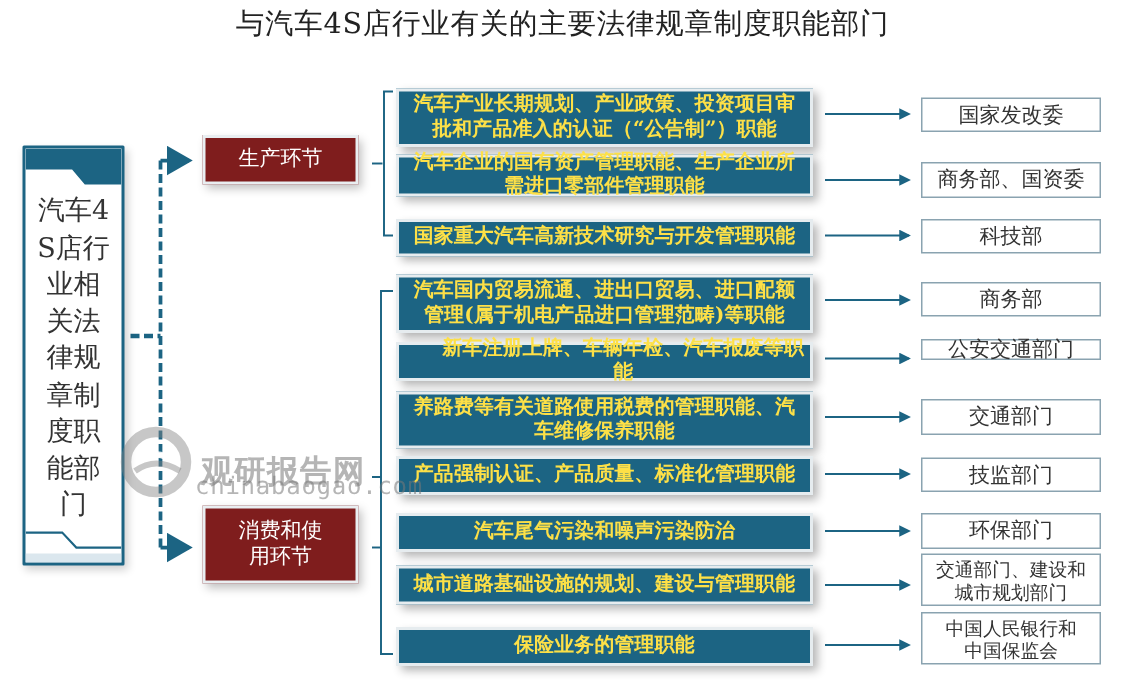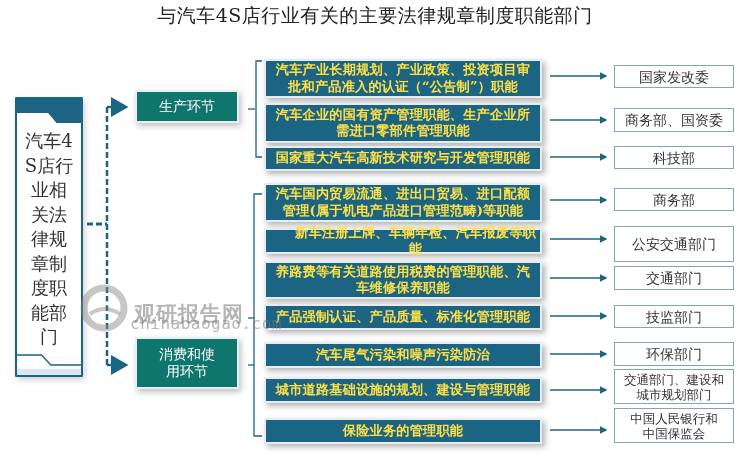--- a/index.html
+++ b/index.html
@@ -18,21 +18,21 @@
       box-shadow: 2px 3px 6px rgba(0,0,0,0.18); overflow: hidden;
     }
     .root-top { position: absolute; left: 0; top: 0; width: 100%; height: 26px; }
     .root-bottom { position: absolute; left: 0; bottom: 0; width: 100%; height: 24px; }
     .root-text {
       position: absolute; left: 0; top: 30px; width: 100%; text-align: center;
       font-size: 18px; line-height: 24.5px; color: #333; padding: 0 6px; word-break: break-all;
     }
     
     .stage {
-      position: absolute; background: #0f766e; color: #fff; text-align: center;
+      position: absolute; background: #7f1d1d; color: #fff; text-align: center;
       font-size: 14px; border: 2px solid #e9eef1; box-shadow: 2px 3px 6px rgba(0,0,0,0.25);
       display: flex; align-items: center; justify-content: center; line-height: 17px;
     }
     
     .fn {
       position: absolute; left: 264px; width: 278px; background: #1c6483; color: #fde047;
       text-align: center; font-size: 13.2px; line-height: 16.5px;
       border: 2px solid #e6ecef; box-shadow: 3px 3px 6px rgba(0,0,0,0.3);
       display: flex; align-items: center; justify-content: center; padding: 0 4px;
       font-weight: bold; letter-spacing: 0.2px;
@@ -107,21 +107,21 @@
 <div class="stage" style="left:135px; top:90px; width:104px; height:33px;">
   <span>生产环节</span>
 </div>
 <div class="stage" style="left:135px; top:337px; width:104px; height:52px; padding:0 18px;">
   <span>消费和使用环节</span>
 </div>
 
 <div class="fn" style="top:59px; height:39px;">
     <span>汽车产业长期规划、产业政策、投资项目审批和产品准入的认证（“公告制”）职能</span>
   </div>
-<div class="fn" style="top:103px; height:40px;">
+<div class="fn" style="top:103px; height:28px;">
     <span>汽车企业的国有资产管理职能、生产企业所需进口零部件管理职能</span>
   </div>
 <div class="fn" style="top:146px; height:25px;">
     <span>国家重大汽车高新技术研究与开发管理职能</span>
   </div>
 <div class="fn" style="top:183px; height:39px;">
     <span>汽车国内贸易流通、进出口贸易、进口配额管理(属于机电产品进口管理范畴)等职能</span>
   </div>
 <div class="fn" style="top:228px; height:26px;padding-left:29px;">
     <span>新车注册上牌、车辆年检、汽车报废等职能</span>
@@ -147,21 +147,21 @@
   </div>
 <div class="dept" style="top:108px; height:24px;">
     <span>商务部、国资委</span>
   </div>
 <div class="dept" style="top:146px; height:23px;">
     <span>科技部</span>
   </div>
 <div class="dept" style="top:188px; height:23px;">
     <span>商务部</span>
   </div>
-<div class="dept" style="top:226px; height:36px;">
+<div class="dept" style="top:226px; height:14px;">
     <span>公安交通部门</span>
   </div>
 <div class="dept" style="top:266px; height:24px;">
     <span>交通部门</span>
   </div>
 <div class="dept" style="top:305px; height:23px;">
     <span>技监部门</span>
   </div>
 <div class="dept" style="top:342px; height:24px;">
     <span>环保部门</span>

